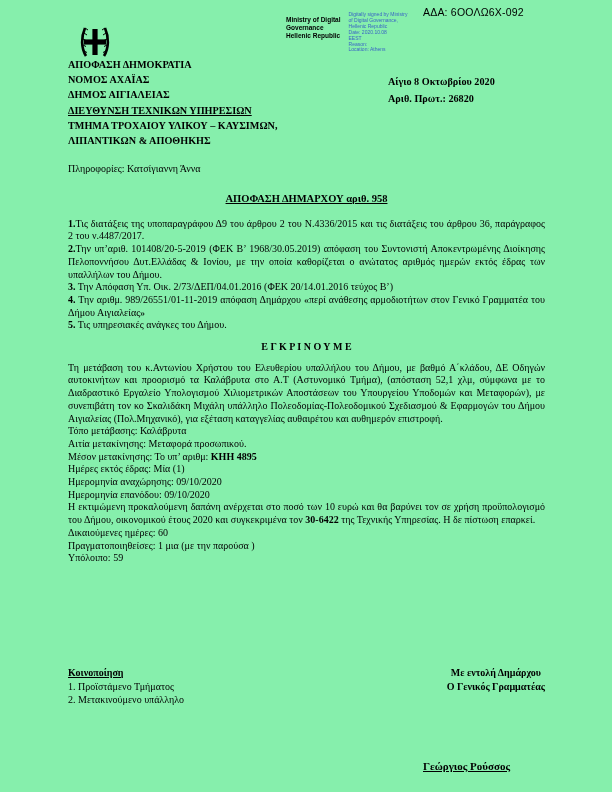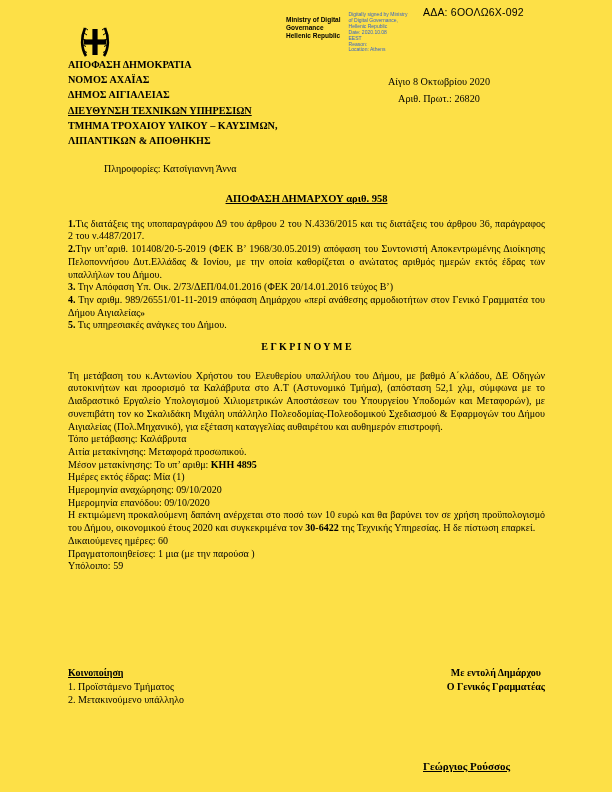--- a/index.html
+++ b/index.html
@@ -1,18 +1,18 @@
 <!DOCTYPE html>
 <html><head>
 <meta charset="utf-8">
 <style>
   * { margin:0; padding:0; box-sizing:border-box; }
   html,body { background:#ffffff; }
   .page {
-    position:relative; width:612px; height:792px; background:#fde047;
+    position:relative; width:612px; height:792px; background:#86efac;
     font-family:"Liberation Serif", serif; color:#000; overflow:hidden;
   }
   .b { font-weight:bold; }
   .u { text-decoration:underline; }
 
   .ada {
     position:absolute; top:6px; left:423px;
     font-family:"Liberation Sans", sans-serif; font-size:10.5px; letter-spacing:.2px;
   }
   .emblem { position:absolute; top:24px; left:80px; width:30px; height:36px; }
@@ -26,35 +26,35 @@
     font-family:"Liberation Sans", sans-serif;
     font-size:5px; line-height:5.9px; color:#3a66c4;
   }
 
   .letterhead {
     position:absolute; top:57px; left:68px;
     font-weight:bold; font-size:10.2px; line-height:15.2px;
   }
   .reference {
     position:absolute; top:73px; left:388px;
-    font-weight:normal; font-size:10.2px; line-height:17px;text-align:center;
+    font-weight:bold; font-size:10.2px; line-height:17px;
   }
-  .info { position:absolute; top:163px; left:68px; font-size:10px;margin-left:36px; }
+  .info { position:absolute; top:163px; left:68px; font-size:10px; }
 
   .content {
     position:absolute; top:193px; left:68px; width:477px;
     font-size:10px; line-height:12.7px;
   }
   .title {
     text-align:center; font-weight:bold; text-decoration:underline;
     font-size:10.5px; margin-bottom:12px;
   }
   .cons { text-align:justify; }
   .cons .num { font-weight:bold; }
-  .approve { text-align:center; font-weight:bold; margin:9px 0 16px 0; }
+  .approve { text-align:center; font-weight:bold; margin:9px 0 8px 0; }
   .para { text-align:justify; }
 
   .footer {
     position:absolute; top:666px; left:68px; width:477px;
     display:flex; justify-content:space-between;
     font-size:10px; line-height:13.6px;
   }
   .auth { text-align:center; font-weight:bold; }
   .signer { position:absolute; top:760px; left:423px; font-weight:bold; font-size:11px;text-decoration:underline; }
 </style>

